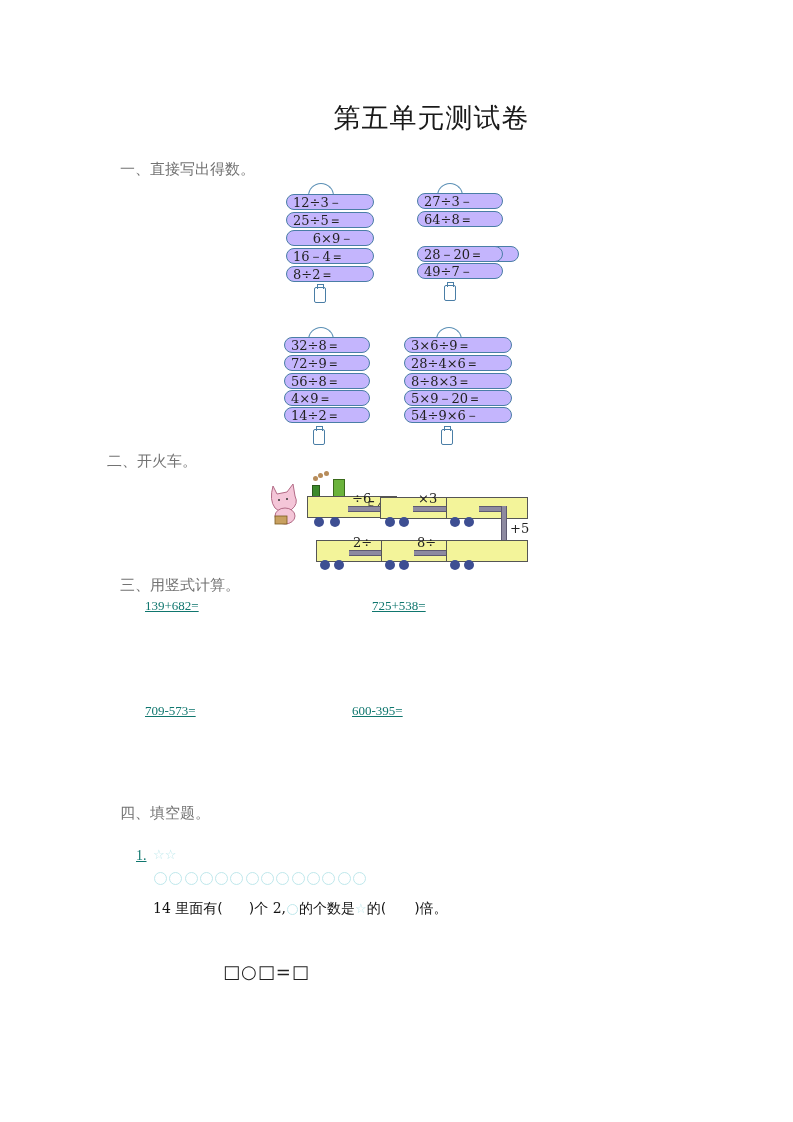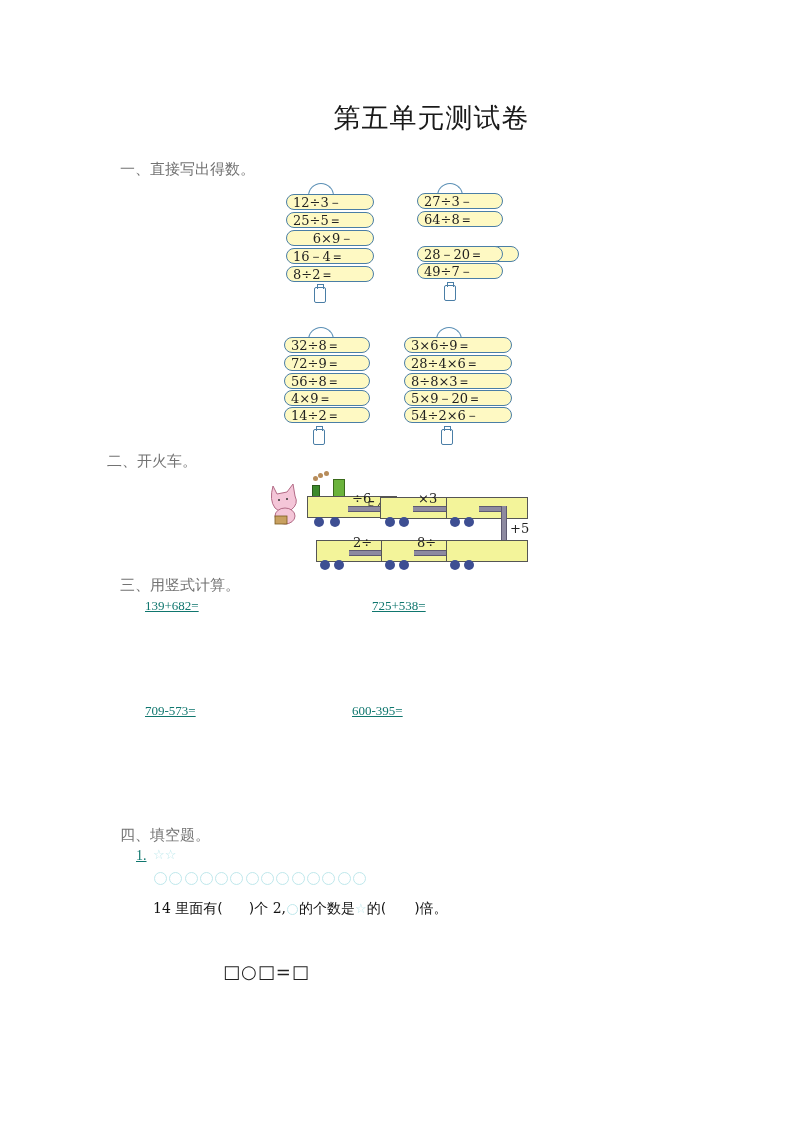--- a/index.html
+++ b/index.html
@@ -7,21 +7,21 @@
          font-family:"DejaVu Serif", "Liberation Serif", serif; color:#222; }
   .abs { position:absolute; }
   .title { left:0; width:793px; top:100px; text-align:center; padding-left:70px; box-sizing:border-box;
            font-size:27px; font-family:"DejaVu Serif","Liberation Serif",serif; color:#1a1a1a; letter-spacing:1px; }
   .section { font-size:15px; color:#737373; font-family:"DejaVu Serif","Liberation Serif",serif; }
   
   .stack { position:absolute; }
   .stack .hook { position:absolute; width:24px; height:14px; border:1px solid #5a8fb5; border-bottom:none;
                  border-radius:14px 14px 0 0; }
   .stack .pill { position:absolute; height:16px; border:1px solid #4a7ea6; border-radius:9px;
-                 font-size:13px; line-height:16px; padding-left:6px; box-sizing:border-box; background:#fef9c3;
+                 font-size:13px; line-height:16px; padding-left:6px; box-sizing:border-box; background:#c4b5fd;
                  font-family:"DejaVu Serif","Liberation Serif",serif; color:#222; white-space:nowrap; }
   .stack .cup { position:absolute; width:10px; height:14px; border:1px solid #4a7ea6; border-radius:2px; }
   .stack .cup:before { content:""; position:absolute; left:2px; top:-4px; width:5px; height:4px; border:1px solid #4a7ea6; border-bottom:none; }
   
   .car { position:absolute; width:32px; height:20px; background:#f3f49a; border:1px solid #555;padding-left:48px; }
   .wheel { position:absolute; width:10px; height:10px; border-radius:50%; background:#3d4e92; }
   .rail { position:absolute; height:4px; background:#8d8aa0; border-top:1px solid #5e5a72; border-bottom:1px solid #5e5a72; }
   .op { position:absolute; font-size:13px; color:#222; font-family:"DejaVu Serif","Liberation Serif",serif; }
   .calc { font-size:13px; font-family:"Liberation Serif","DejaVu Serif",serif; color:#0f766e;text-decoration:underline; }
   .circle { display:inline-block; width:11px; height:11px; border:1.5px solid #bfe8ec; border-radius:50%; margin-right:2.3px; vertical-align:middle; }
@@ -66,21 +66,21 @@
   <div class="pill" style="left:0;top:80px;width:86px;">14÷2＝</div>
   <div class="cup" style="left:29px;top:102px;"></div>
 </div>
 
 <div class="stack" style="left:404px;top:327px;">
   <div class="hook" style="left:32px;top:0;"></div>
   <div class="pill" style="left:0;top:10px;width:108px;">3×6÷9＝</div>
   <div class="pill" style="left:0;top:28px;width:108px;">28÷4×6＝</div>
   <div class="pill" style="left:0;top:46px;width:108px;">8÷8×3＝</div>
   <div class="pill" style="left:0;top:63px;width:108px;">5×9－20＝</div>
-  <div class="pill" style="left:0;top:80px;width:108px;">54÷2×6－</div>
+  <div class="pill" style="left:0;top:80px;width:108px;">54÷9×6－</div>
   <div class="cup" style="left:37px;top:102px;"></div>
 </div>
 
 <div class="abs section" style="left:107px;top:452px;font-family:Liberation Serif, serif;">二、开火车。</div>
 
 <div class="abs" style="left:260px;top:470px;width:290px;height:110px;">
 
   <svg class="abs" style="left:5px;top:10px;" width="38" height="46" viewBox="0 0 38 46">
     <path d="M8 6 L12 14 L22 12 L28 4 L30 16 Q34 24 26 30 Q16 34 10 28 Q4 20 8 6Z" fill="#f4c6d8" stroke="#b36b86" stroke-width="1"></path>
     <ellipse cx="20" cy="36" rx="10" ry="8" fill="#f4c6d8" stroke="#b36b86" stroke-width="1"></ellipse>
@@ -132,21 +132,21 @@
   <div class="wheel" style="left:190px;top:90px;"></div>
   <div class="wheel" style="left:204px;top:90px;"></div>
 </div>
 
 <div class="abs section" style="left:120px;top:576px;">三、用竖式计算。</div>
 <div class="abs calc" style="left:145px;top:598px;">139+682=</div>
 <div class="abs calc" style="left:372px;top:598px;">725+538=</div>
 <div class="abs calc" style="left:145px;top:703px;">709-573=</div>
 <div class="abs calc" style="left:352px;top:703px;">600-395=</div>
 
-<div class="abs section" style="left:120px;top:826px;text-align:right;">四、填空题。</div>
+<div class="abs section" style="left:120px;top:804px;text-align:right;">四、填空题。</div>
 <div class="abs calc" style="left:136px;top:848px;font-size:14px;">1.</div>
 <div class="abs star" style="left:153px;top:847px;">☆☆</div>
 <div class="abs" id="circles" style="left:154px;top:868px;"><span class="circle"></span><span class="circle"></span><span class="circle"></span><span class="circle"></span><span class="circle"></span><span class="circle"></span><span class="circle"></span><span class="circle"></span><span class="circle"></span><span class="circle"></span><span class="circle"></span><span class="circle"></span><span class="circle"></span><span class="circle"></span></div>
 
 <div class="abs q1text" style="left:153px;top:900px;">
   <span class="num">14</span>
   <span>里面有(</span><span style="display:inline-block;width:26px;"></span><span>)个</span>
   <span class="num">2,</span><span class="circle" style="width:9px;height:9px;margin:0 1px;"></span><span>的个数是</span><span class="star">☆</span><span>的(</span><span style="display:inline-block;width:28px;"></span><span>)倍。</span>
 </div>
 

